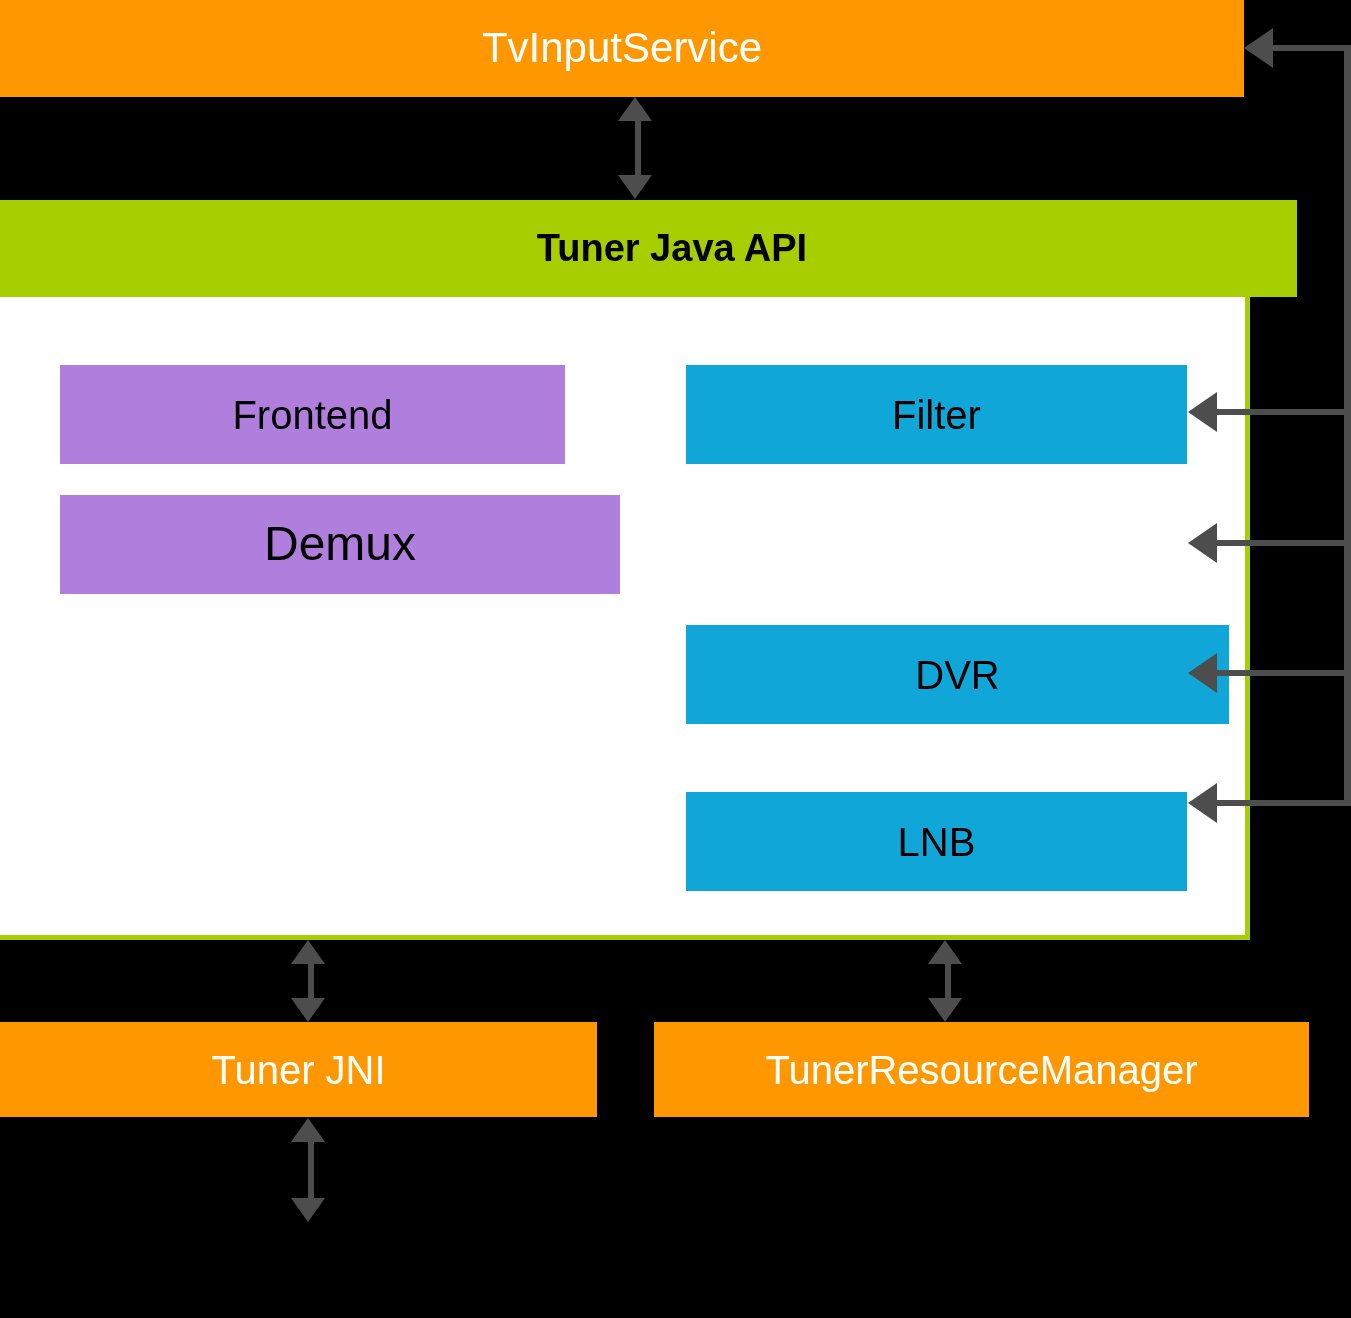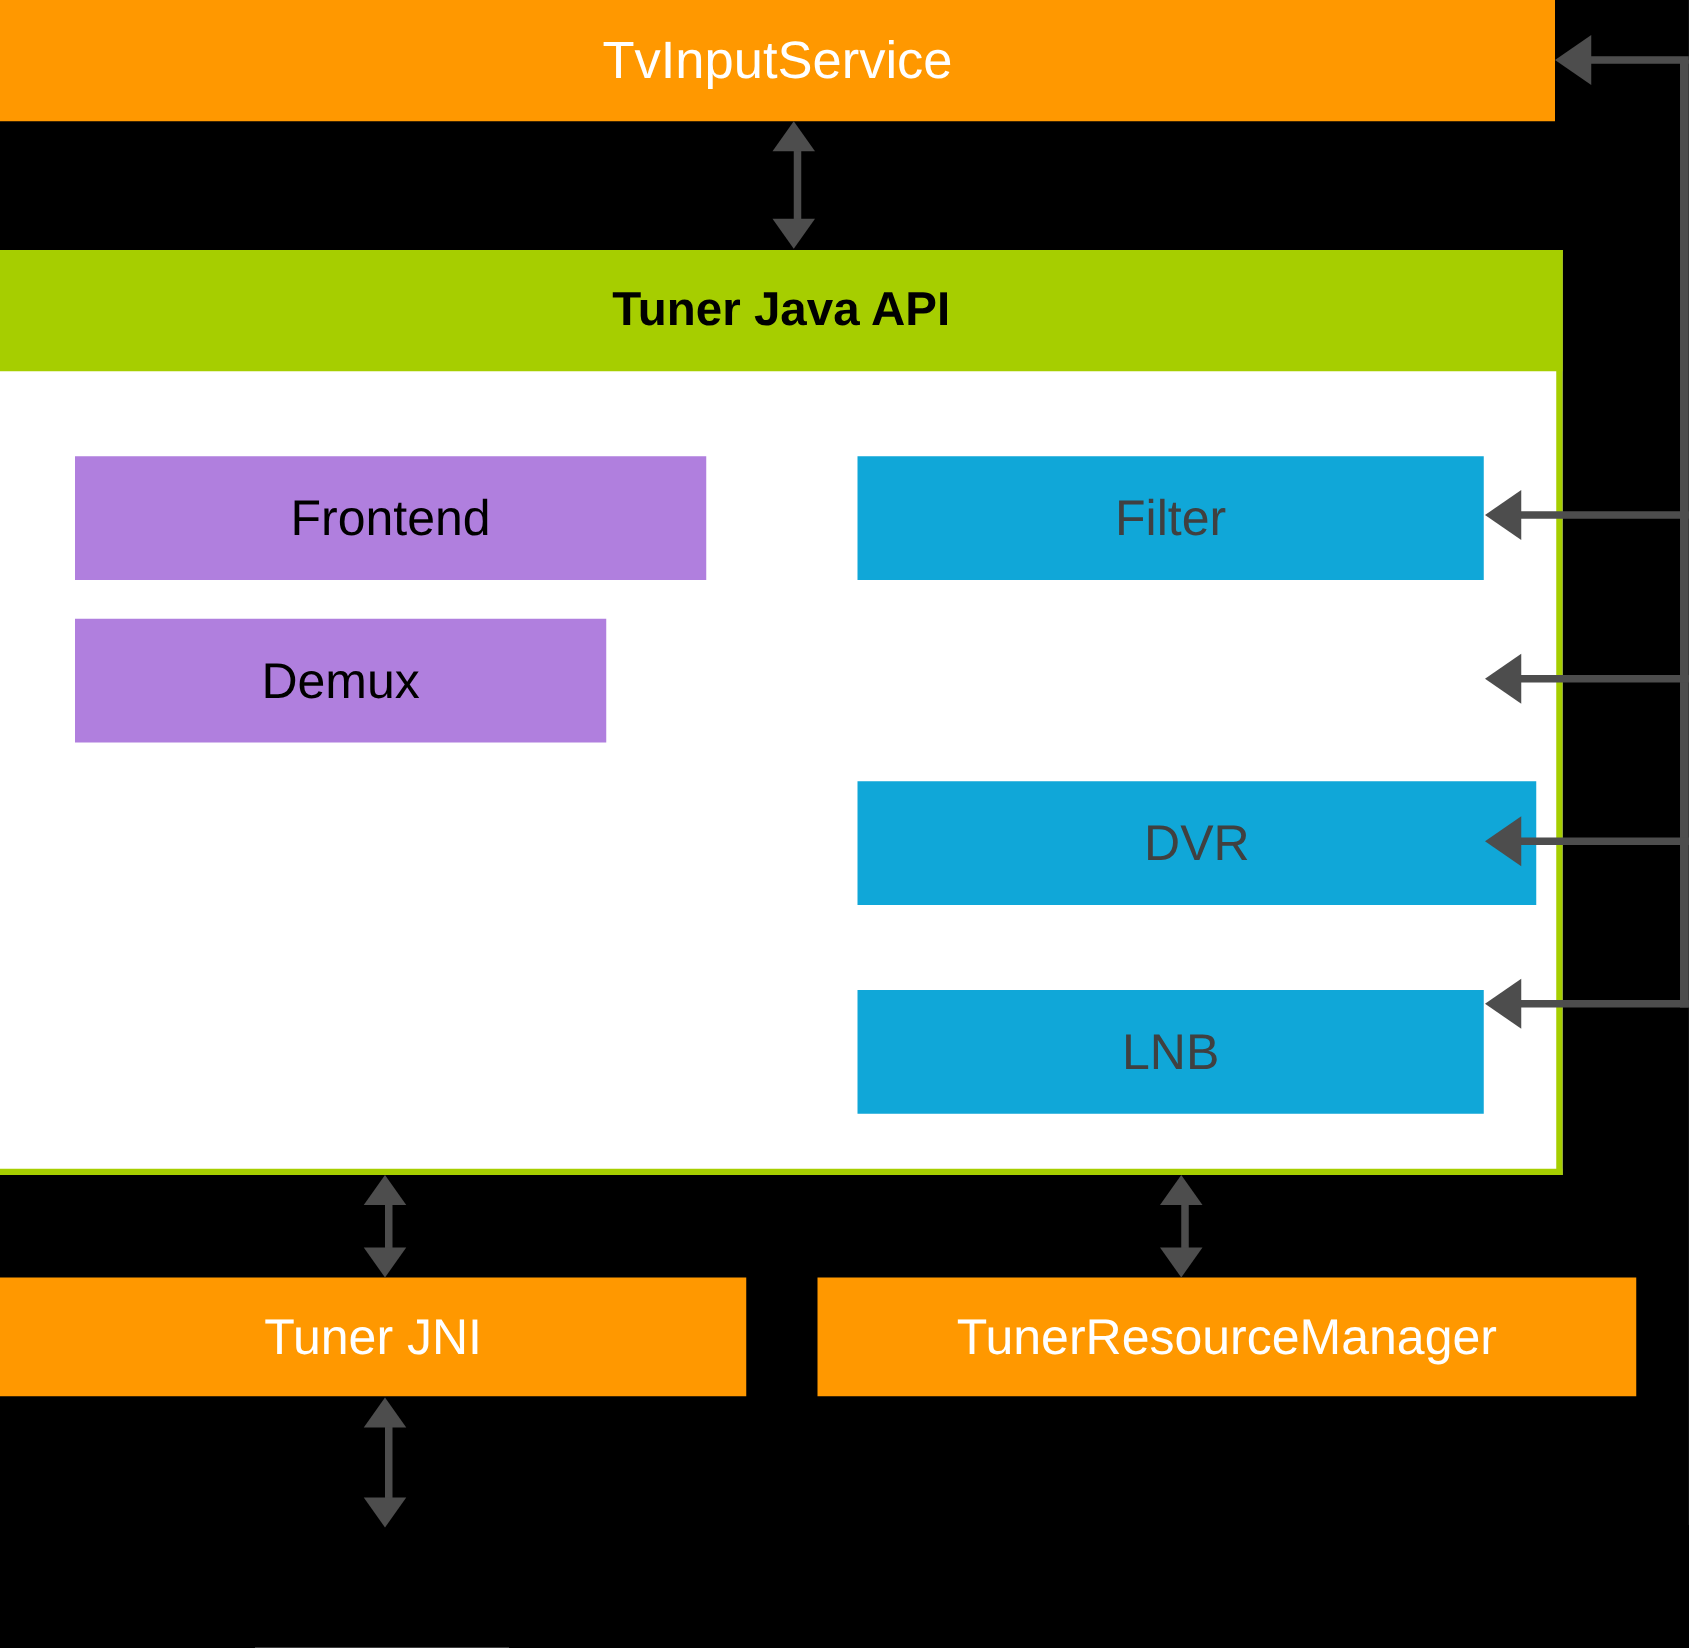--- a/index.html
+++ b/index.html
@@ -12,42 +12,42 @@
   #stage{position:absolute;left:0;top:0;width:1351px;height:1318px;}
 
   .box{
     position:absolute;box-sizing:border-box;
     display:flex;align-items:center;justify-content:center;
     text-align:center;line-height:1.1;
     white-space:nowrap;
   }
   .orange{background:#FF9800;color:#ffffff;}
   .purple{background:#B07FDE;color:#000000;}
-  .blue{background:#10A7D8;color:#404040;}
+  .blue{background:#10A7D8;color:#000000;}
 
   
   #tv-input-service{left:0;top:0;width:1244px;height:97px;font-size:42px;}
 
   
   #tuner-java-api{
     position:absolute;left:0;top:200px;width:1250px;height:740px;
     box-sizing:border-box;
     border:5px solid #A6CE00;border-left:none;
     background:#ffffff;
   }
   #tuner-java-api-header{
     position:absolute;left:0;top:200px;width:1250px;height:97px;
     background:#A6CE00;color:#000000;
     display:flex;align-items:center;justify-content:center;
-    font-size:38px;font-weight:bold;
+    font-size:38px;font-weight:bold;padding-left:47px;
   }
 
   
   #frontend   {left:60px; top:365px; width:505px;height:99px;font-size:40px;}
-  #demux      {left:60px; top:495px; width:425px;height:99px;font-size:40px;}
+  #demux      {left:60px; top:495px; width:560px;height:99px;font-size:48px;}
   #filter     {left:686px;top:365px; width:501px;height:99px;font-size:40px;}
   #descrambler{left:686px;top:495px; width:501px;height:99px;font-size:40px;}
   #dvr        {left:686px;top:625px; width:543px;height:99px;font-size:40px;}
   #lnb        {left:686px;top:756px; width:501px;height:99px;font-size:40px;margin-top:36px;}
 
   
   #tuner-jni  {left:0;  top:1022px;width:597px;height:95px;font-size:40px;}
   #tuner-rm   {left:654px;top:1022px;width:655px;height:95px;font-size:40px;}
   #tuner-hal  {left:0;  top:1222px;width:597px;height:96px;font-size:40px;}
 

